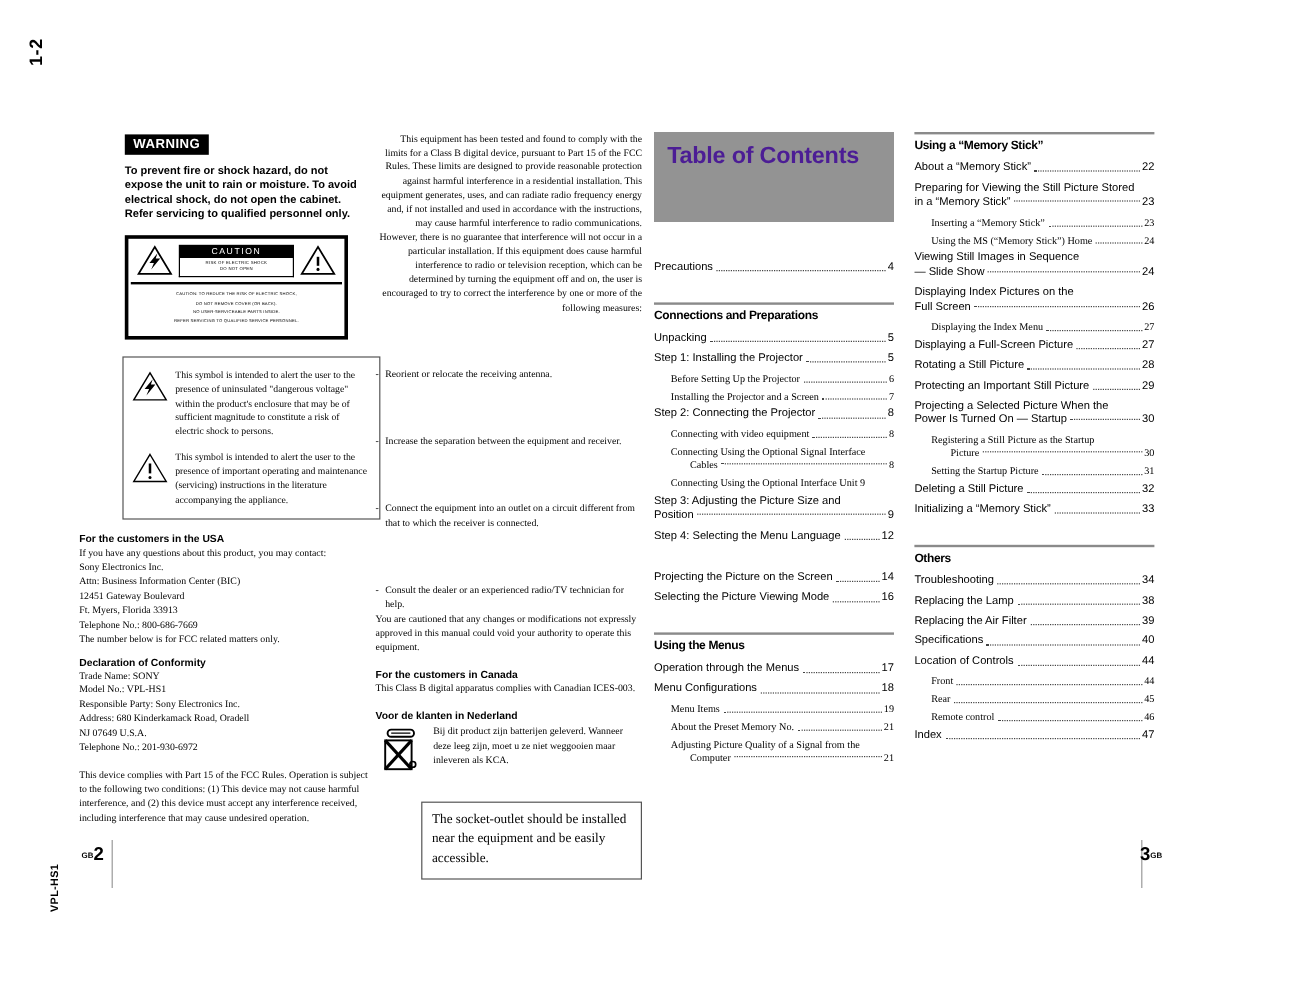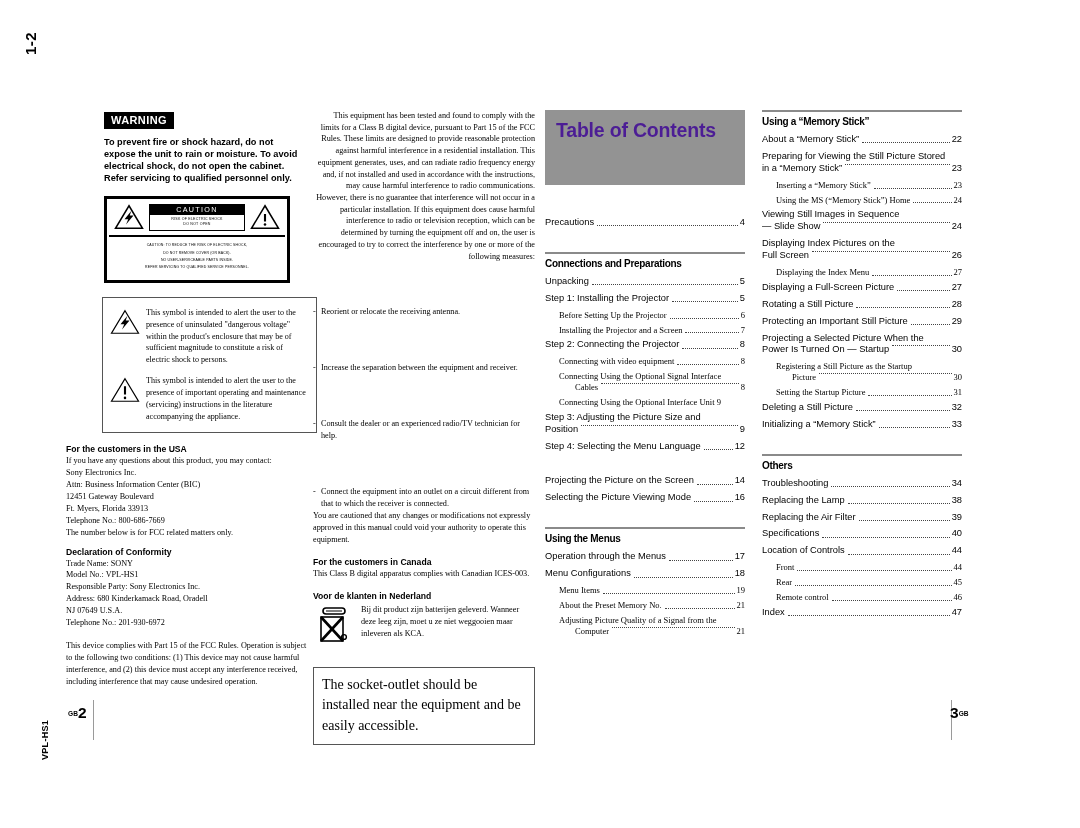--- a/index.html
+++ b/index.html
@@ -168,22 +168,23 @@
 
   
   .nl-row { display: flex; align-items: flex-start; margin-top: 3px; }
   .nl-icon { flex: 0 0 48px; padding-top: 1px; }
   .nl-txt { font-size: 8.2px; line-height: 1.46; flex: 1; }
 
   .socket-box {
     margin-top: 18px;
     border: 1px solid #555;
     padding: 7px 8px 8px 8px;
-    font-size: 14px;
+    font-size: 11px;
     line-height: 1.45;
+    margin-left: 38px;
   }
 
   
   .toc-banner {
     background: #939393;
     width: 200px;
     height: 75px;
     position: relative;
   }
   .toc-banner .ttl {
@@ -242,21 +243,21 @@
     line-height: 1.28;
     margin-bottom: 5px;
   }
   .toc-multi.sub {
     font-family: "Liberation Serif", serif;
     font-size: 8.5px;
     margin-left: 14px;
     margin-bottom: 4px;
   }
   .toc-multi .line1 { display: block; }
-  .toc-multi .line2row { display: flex; align-items: flex-start; }
+  .toc-multi .line2row { display: flex; align-items: center; }
   .toc-multi .line2row .dots {
     flex: 1;
     border-bottom: 1px dotted #444;
     margin: 0 2px 2.5px 3px;
     min-width: 6px;
     height: 1px;
   }
   .toc-multi.indent2 .line2row { padding-left: 16px; }
 
   
@@ -394,22 +395,22 @@
     <div class="body-copy">This device complies with Part 15 of the FCC Rules. Operation is subject to the following two conditions: (1) This device may not cause harmful interference, and (2) this device must accept any interference received, including interference that may cause undesired operation.</div>
   </div>
 </div>
 
 <div class="col" id="col-mid">
   <div class="body-copy tight">This equipment has been tested and found to comply with the limits for a Class B digital device, pursuant to Part 15 of the FCC Rules.  These limits are designed to provide reasonable protection against harmful interference in a residential installation.  This equipment generates, uses, and can radiate radio frequency energy and, if not installed and used in accordance with the instructions, may cause harmful interference to radio communications.  However, there is no guarantee that interference will not occur in a particular installation. If this equipment does cause harmful interference to radio or television reception, which can be determined by turning the equipment off and on, the user is encouraged to try to correct the interference by one or more of the following measures:</div>
 
   <ul class="dash">
     <li>Reorient or relocate the receiving antenna.</li>
     <li>Increase the separation between the equipment and receiver.</li>
+    <li>Connect the equipment into an outlet on a circuit different from that to which the receiver is connected.</li>
     <li>Consult the dealer or an experienced radio/TV technician for help.</li>
-    <li>Connect the equipment into an outlet on a circuit different from that to which the receiver is connected.</li>
   </ul>
 
   <div class="body-copy">You are cautioned that any changes or modifications not expressly approved in this manual could void your authority to operate this equipment.</div>
 
   <div class="block">
     <h4 class="sub-head">For the customers in Canada</h4>
     <div class="body-copy">This Class B digital apparatus complies with Canadian ICES-003.</div>
   </div>
 
   <div class="block">

